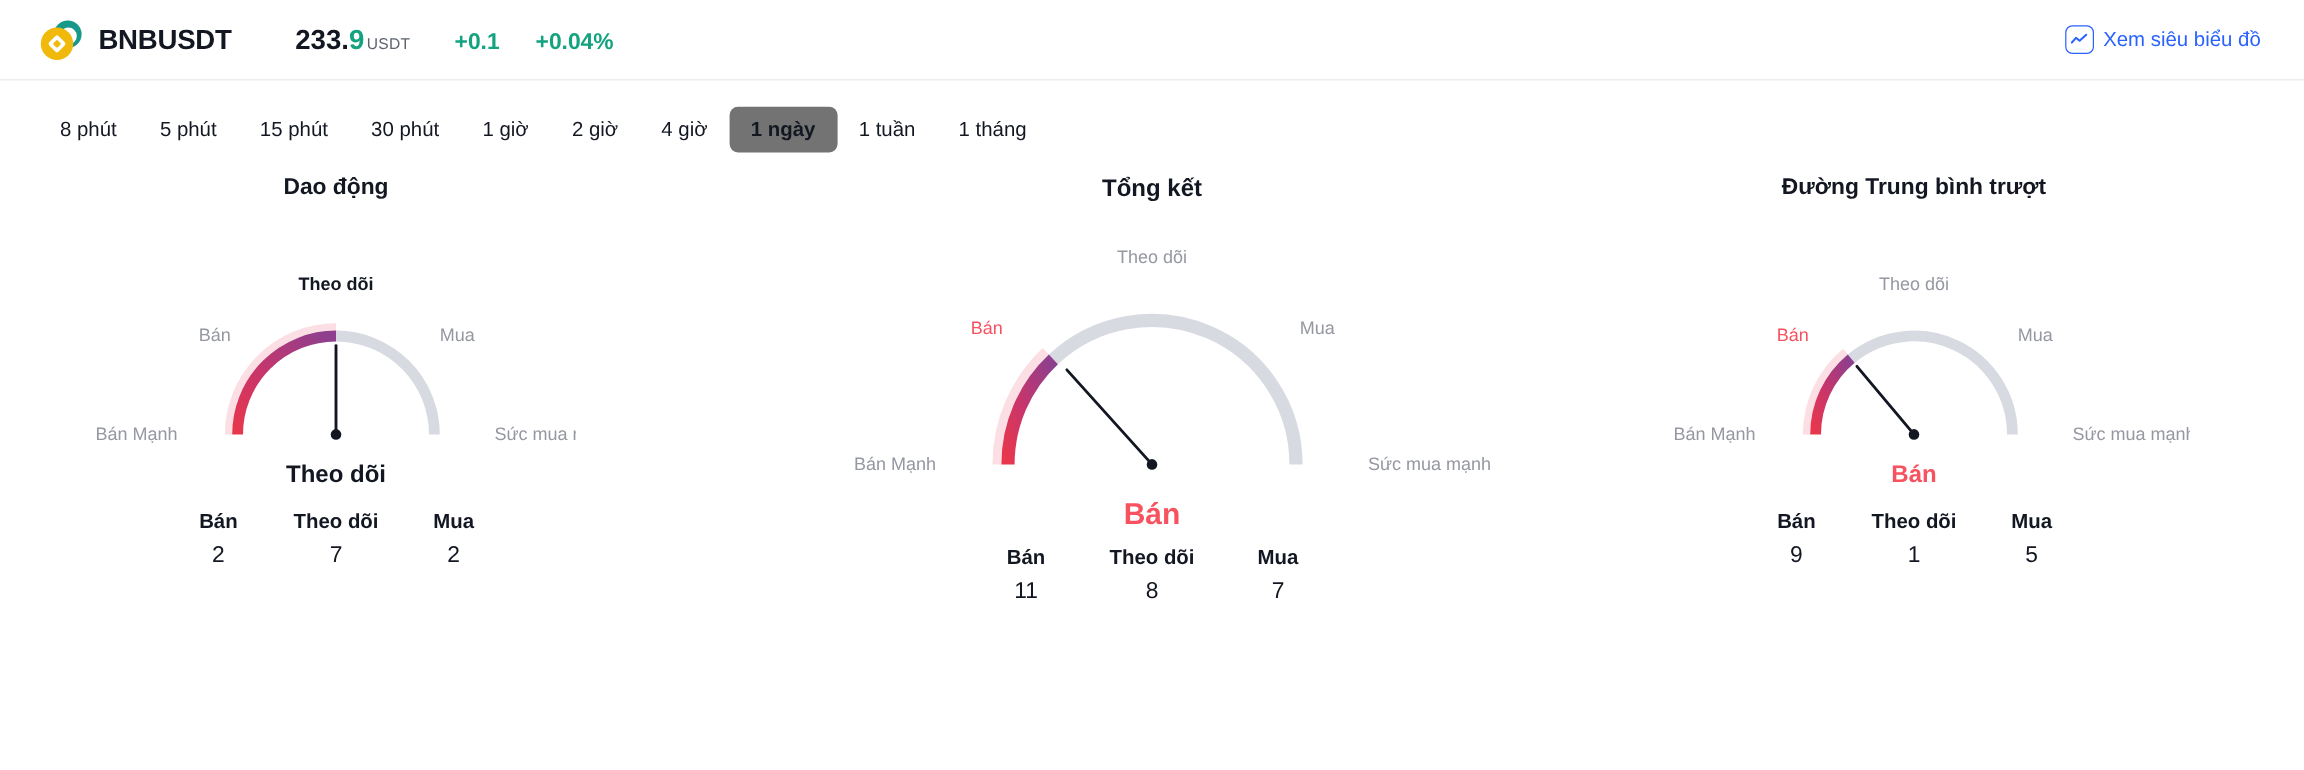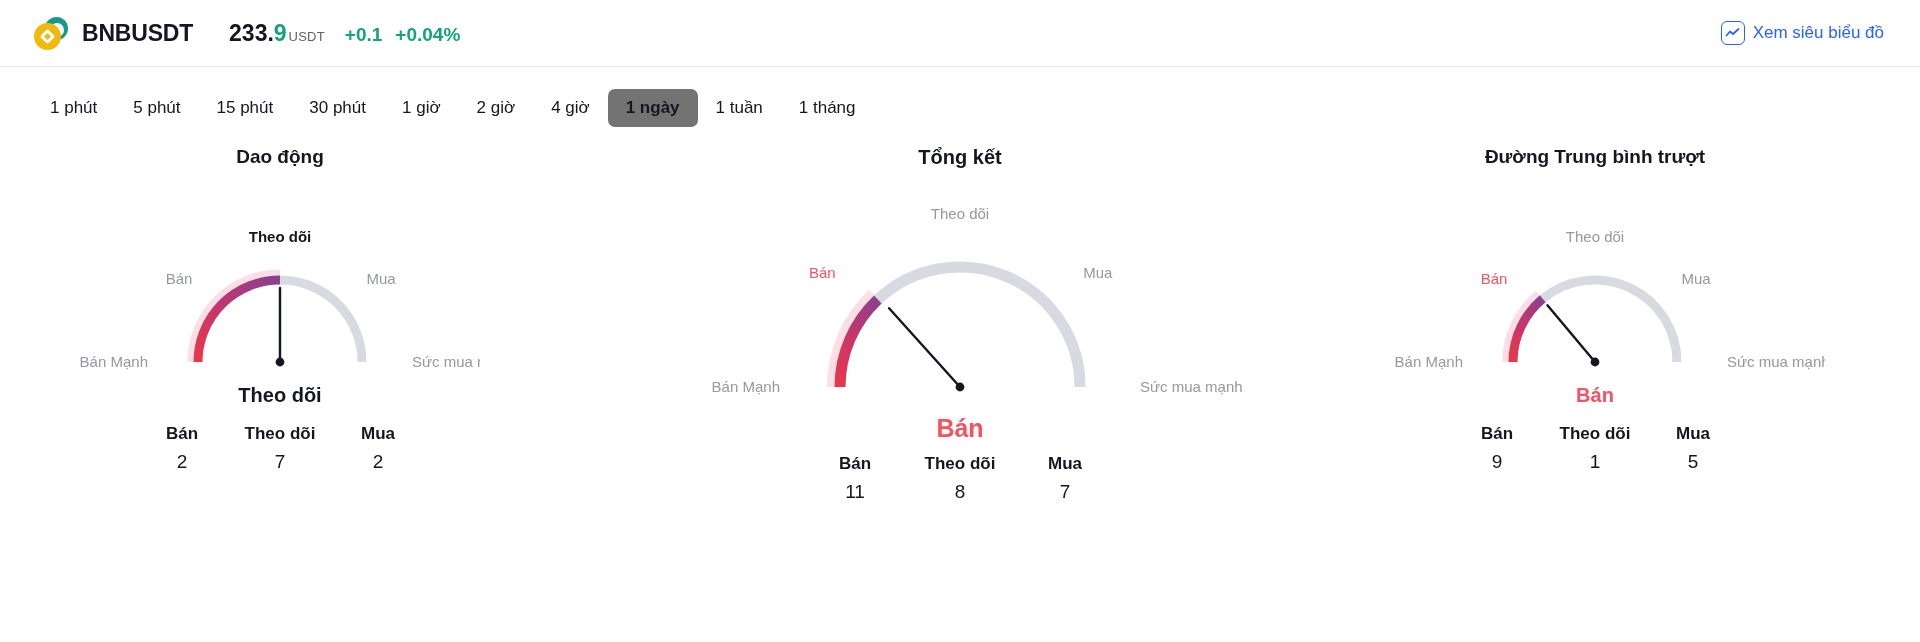--- a/index.html
+++ b/index.html
@@ -17,21 +17,21 @@
   .header {
     height: 67px;
     display: flex;
     align-items: center;
     padding: 0 36px 0 34px;
     border-bottom: 1px solid #e6e8ed;
   }
   .symbol-block {
     display: flex;
     align-items: baseline;
-    gap: 0;
+    gap: 17px;
   }
   .coin-icon {
     position: relative;
     width: 34px; height: 34px;
     margin-right: 14px;
     align-self: center;
     flex: 0 0 auto;
   }
   .coin-icon .teal {
     position: absolute;
@@ -223,21 +223,21 @@
     <span class="boxicon">
       <svg width="15" height="12" viewBox="0 0 15 12" aria-hidden="true">
         <polyline points="1.5,8.5 5,4.5 8,7 13.5,2" fill="none" stroke="#2962ff" stroke-width="1.7" stroke-linecap="round" stroke-linejoin="round"></polyline>
       </svg>
     </span>
     <span>Xem siêu biểu đồ</span>
   </a>
 </div>
 
 <div class="tabs" id="tabs">
-    <div class="tab">1 phút</div>
+    <div class="tab">8 phút</div>
     <div class="tab">5 phút</div>
     <div class="tab">15 phút</div>
     <div class="tab">30 phút</div>
     <div class="tab">1 giờ</div>
     <div class="tab">2 giờ</div>
     <div class="tab">4 giờ</div>
     <div class="tab active">1 ngày</div>
     <div class="tab">1 tuần</div>
     <div class="tab">1 tháng</div>
   </div>

